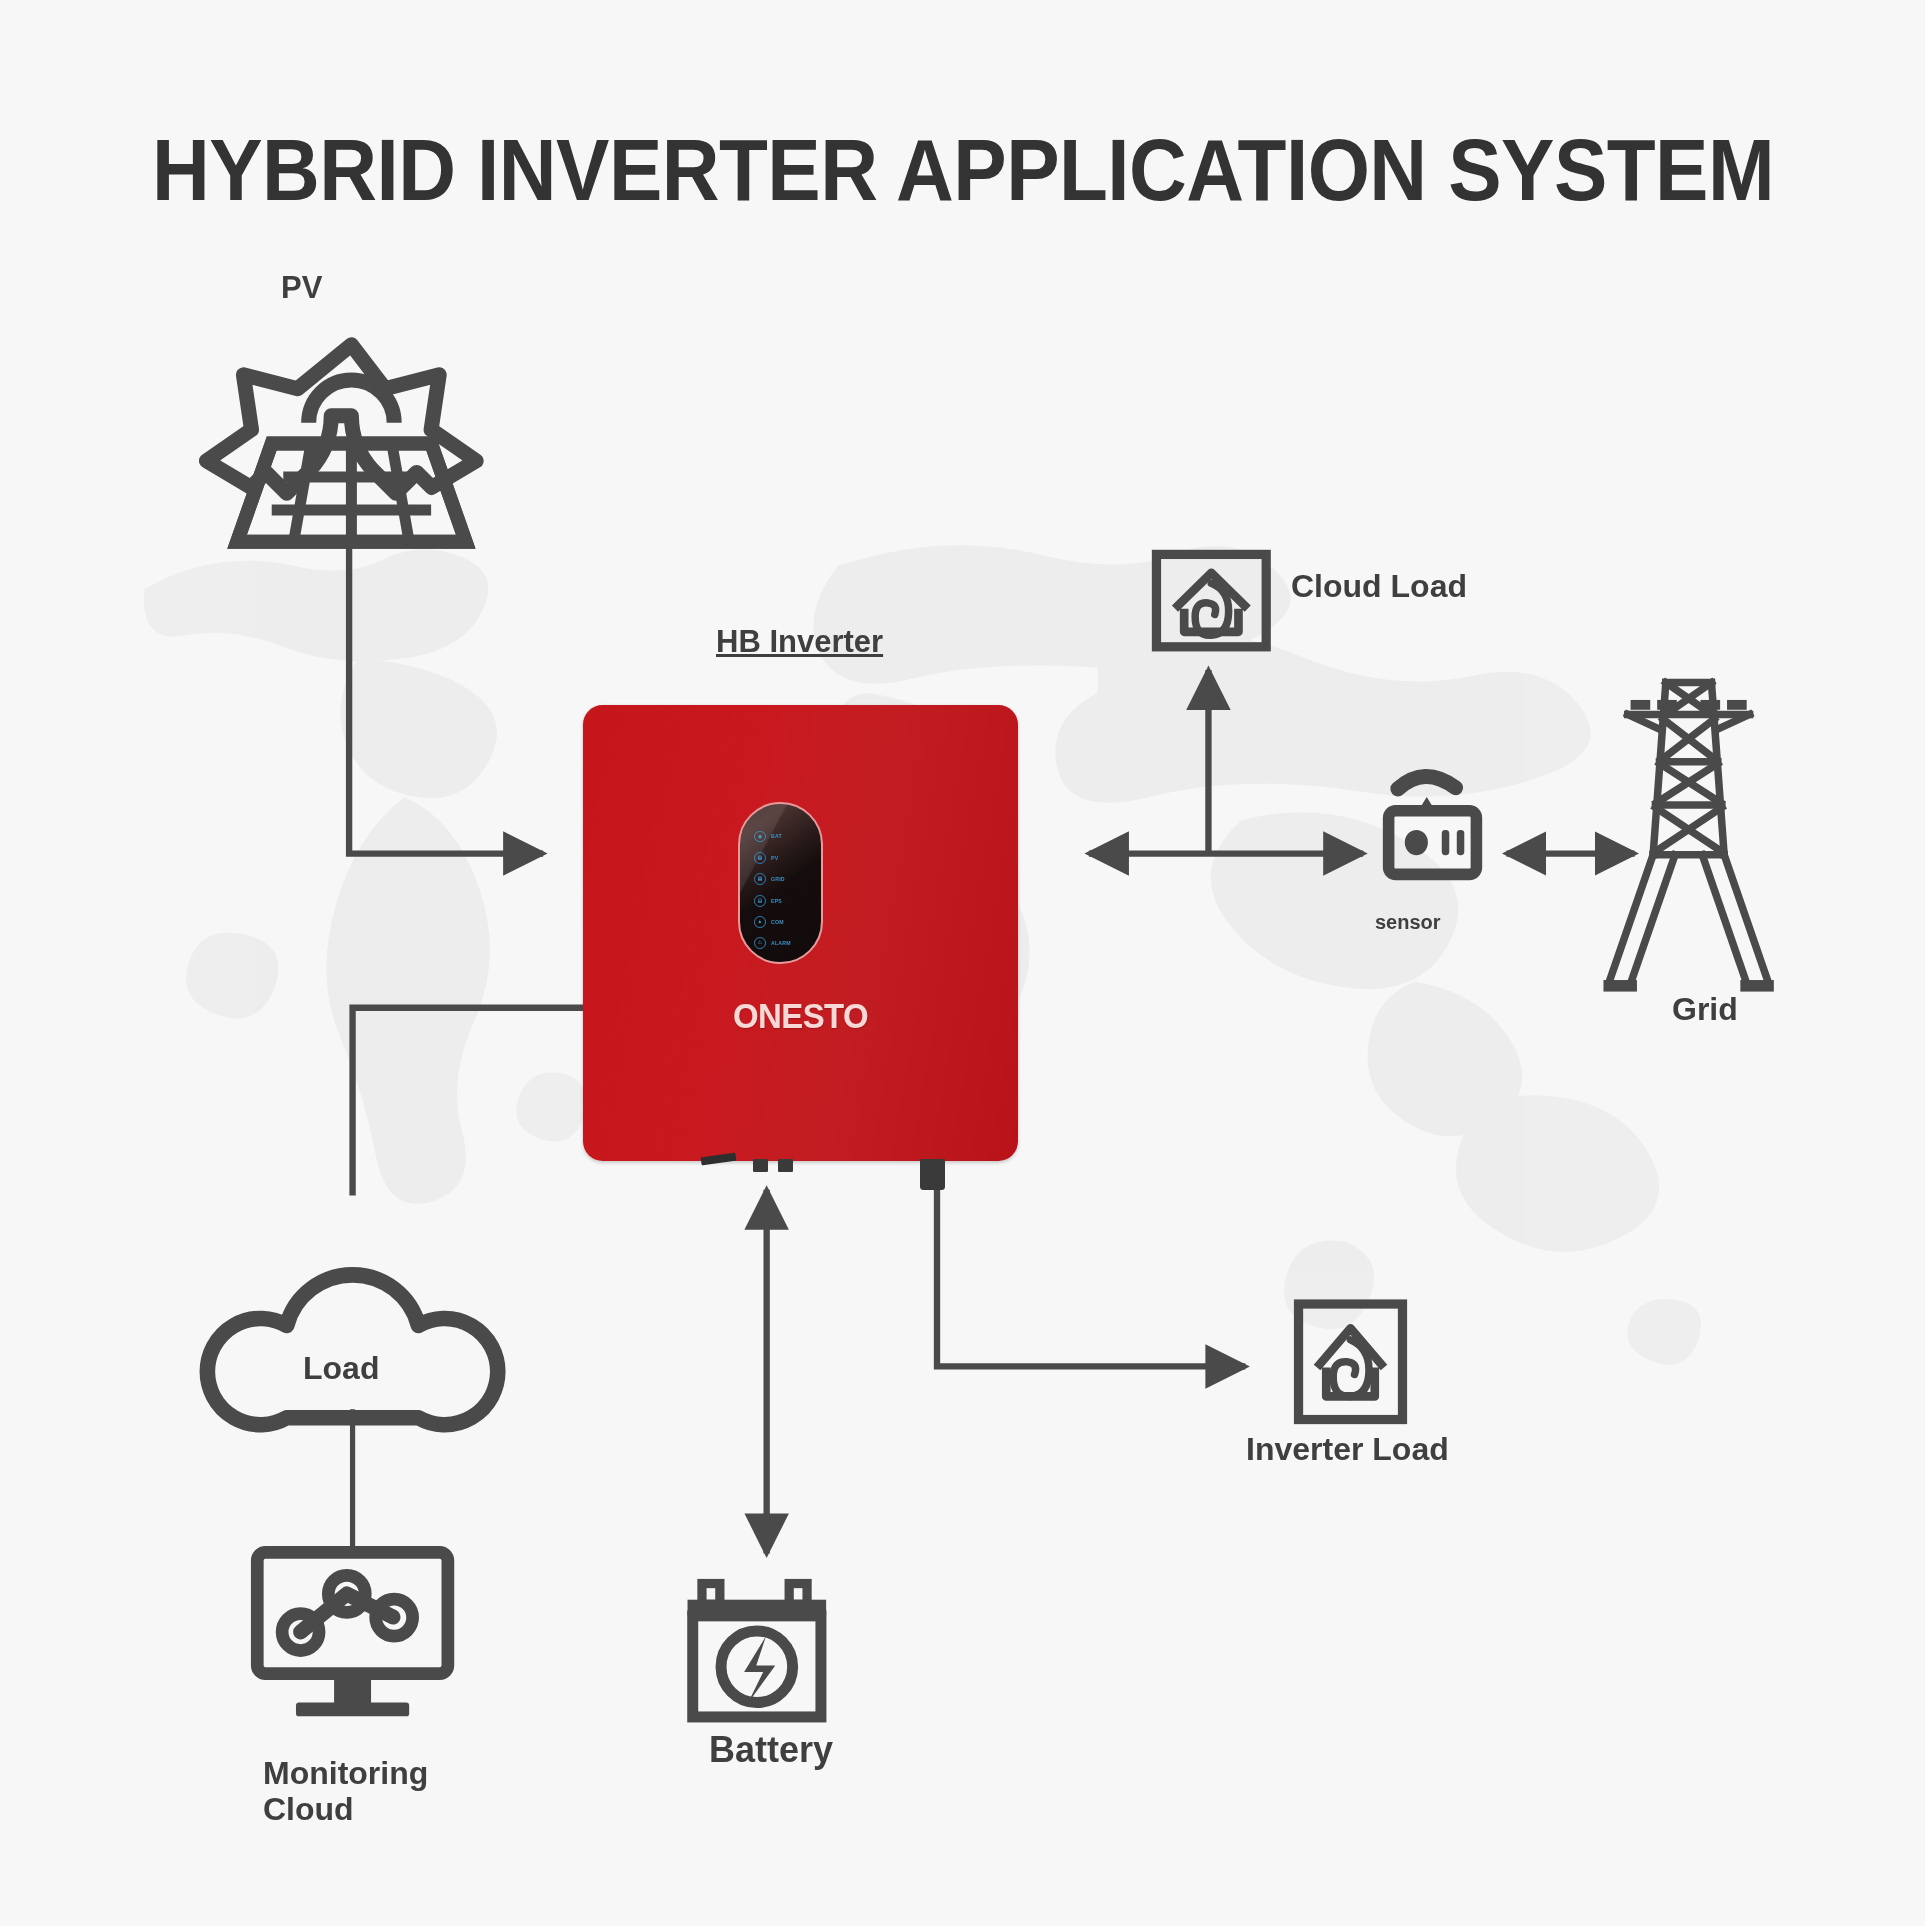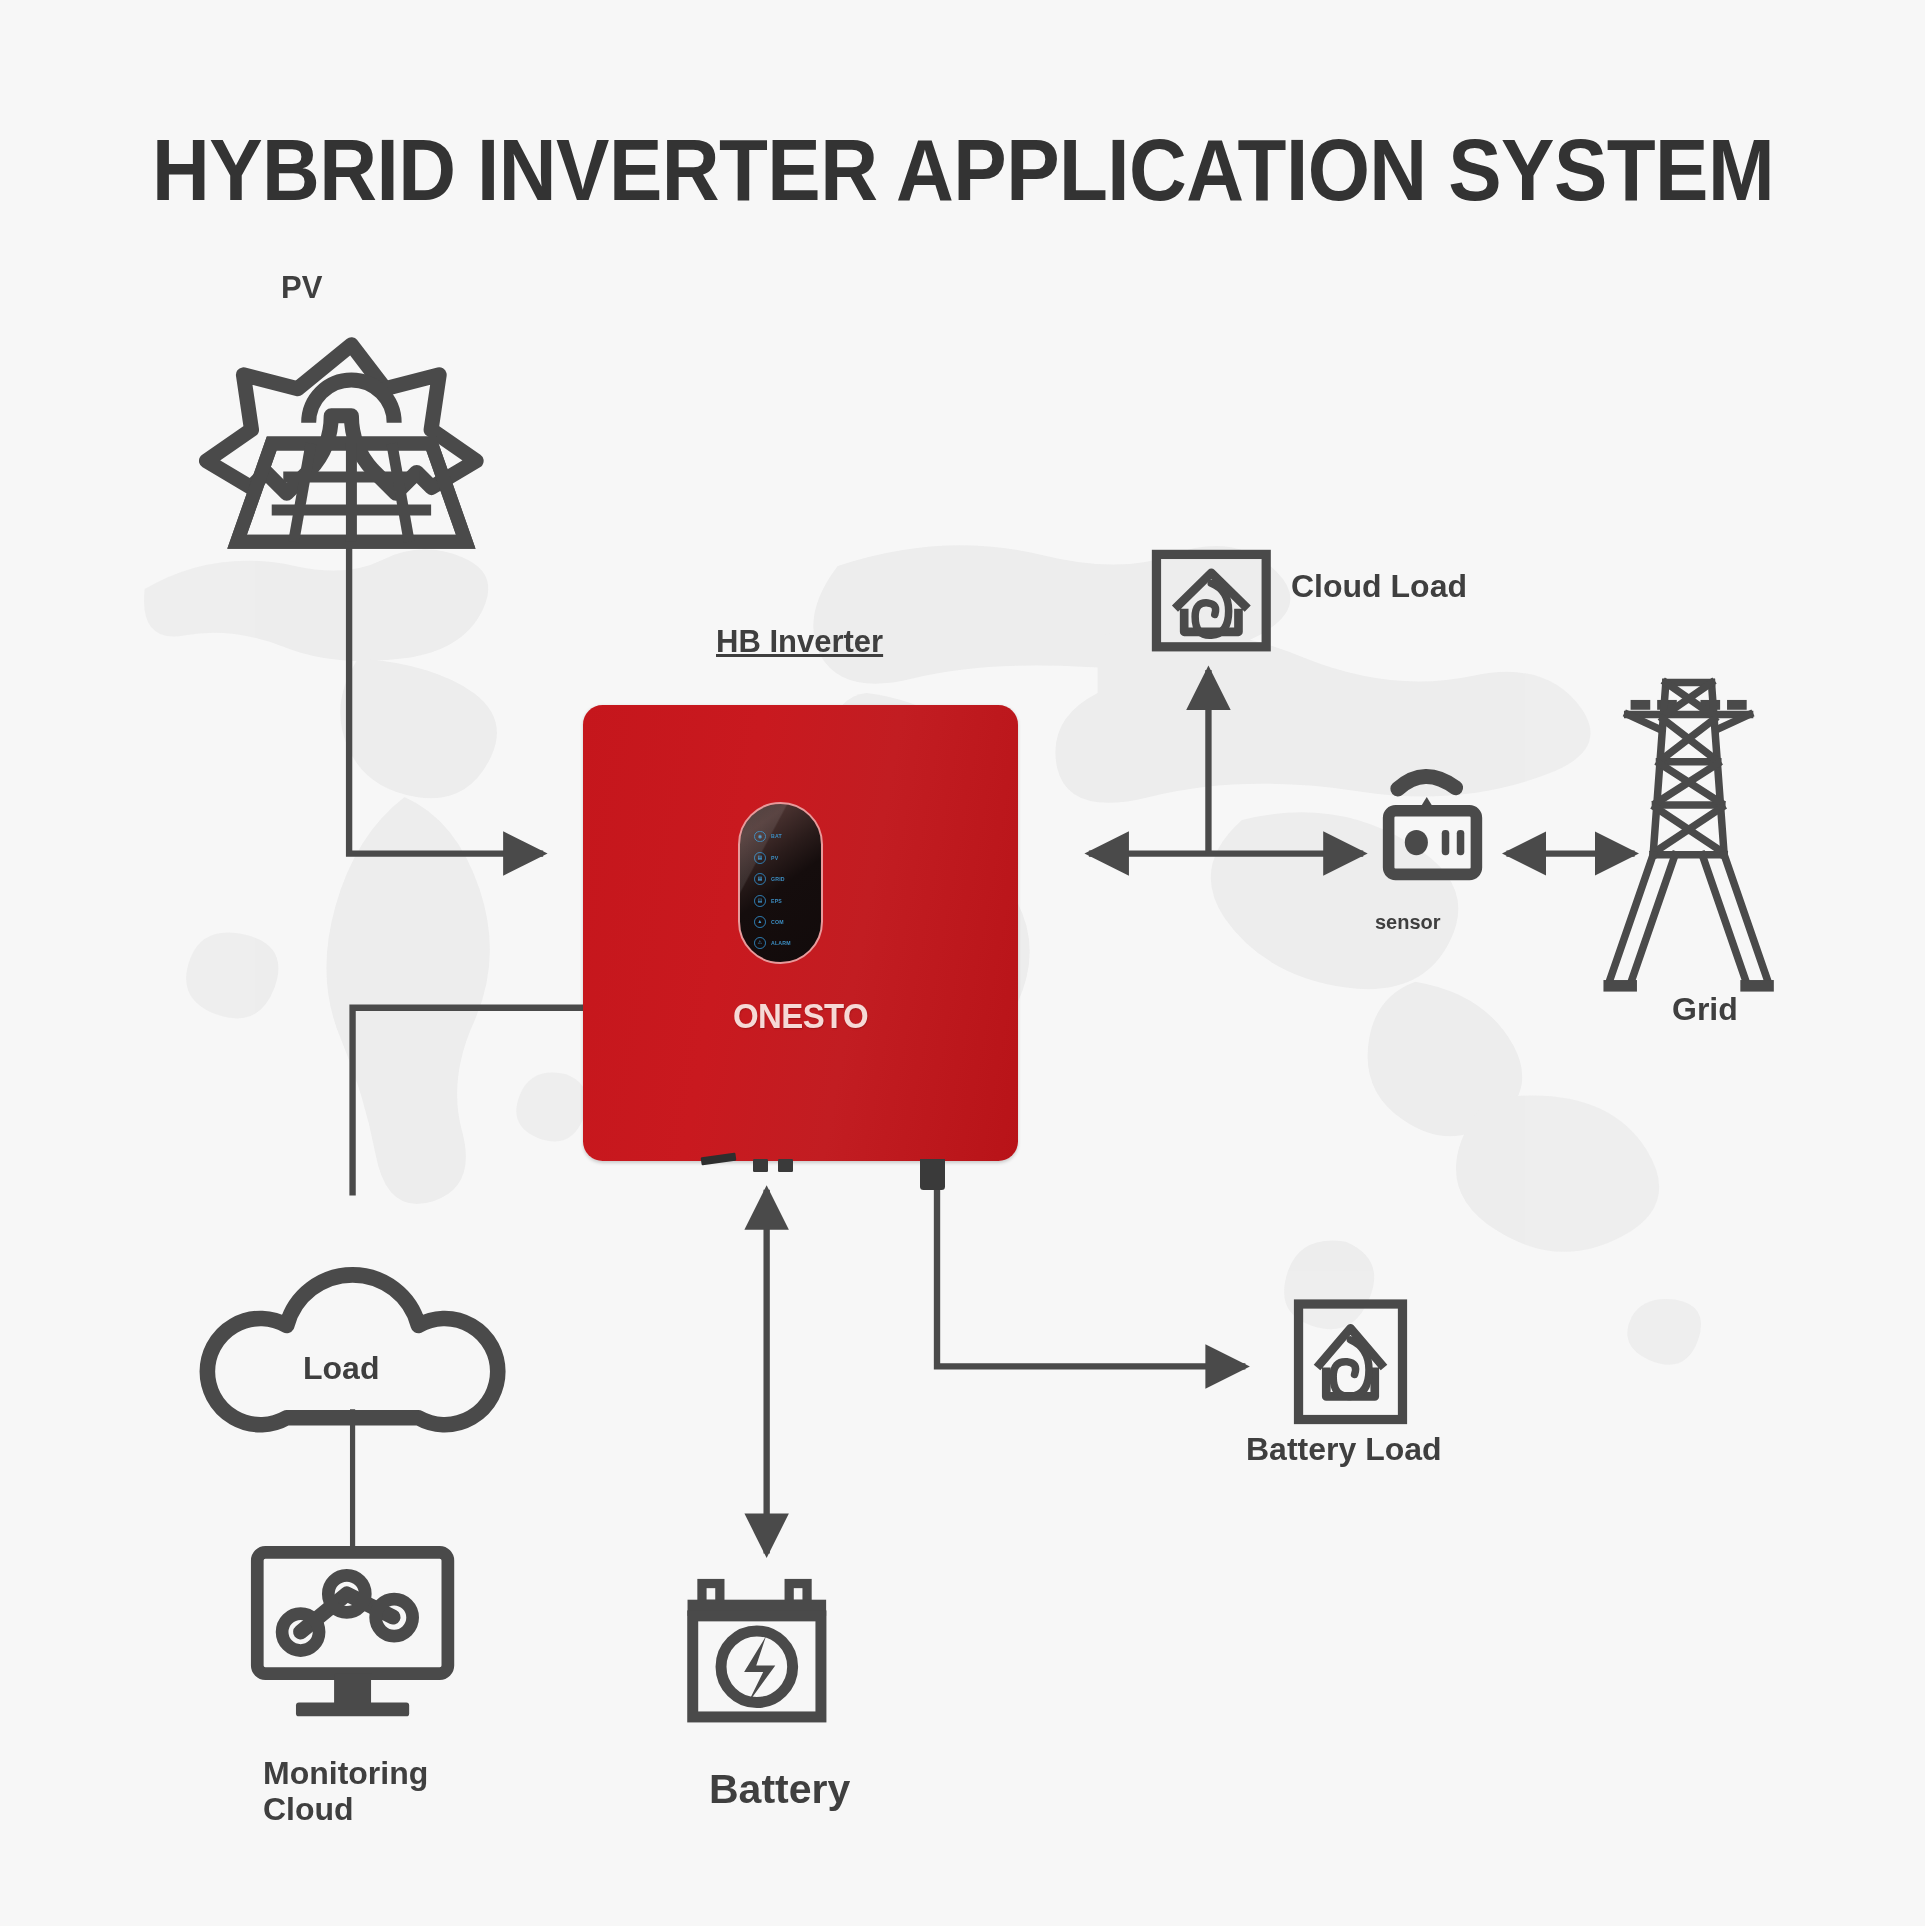--- a/index.html
+++ b/index.html
@@ -247,23 +247,23 @@
   <div class="lbl" style="left:281px;top:271px;font-size:31px;">PV</div>
 
   <div class="lbl" style="left:716px;top:625px;font-size:31px;text-decoration:underline;">HB Inverter</div>
 
   <div class="lbl" style="left:1291px;top:569px;font-size:32px;">Cloud Load</div>
 
   <div class="lbl" style="left:1375px;top:911px;font-size:20px;">sensor</div>
 
   <div class="lbl" style="left:1672px;top:992px;font-size:32px;">Grid</div>
 
-  <div class="lbl" style="left:1246px;top:1432px;font-size:32px;">Battery Load</div>
-
-  <div class="lbl" style="left:709px;top:1730px;font-size:41px;margin-top:37px;">Battery</div>
+  <div class="lbl" style="left:1246px;top:1432px;font-size:32px;">Inverter Load</div>
+
+  <div class="lbl" style="left:709px;top:1730px;font-size:36px;">Battery</div>
 
   <div class="lbl" style="left:303px;top:1351px;font-size:32px;">Load</div>
 
   <div class="lbl" style="left:263px;top:1756px;font-size:32px;">Monitoring
 Cloud</div>
 
 </div>
 
 
 </body></html>

